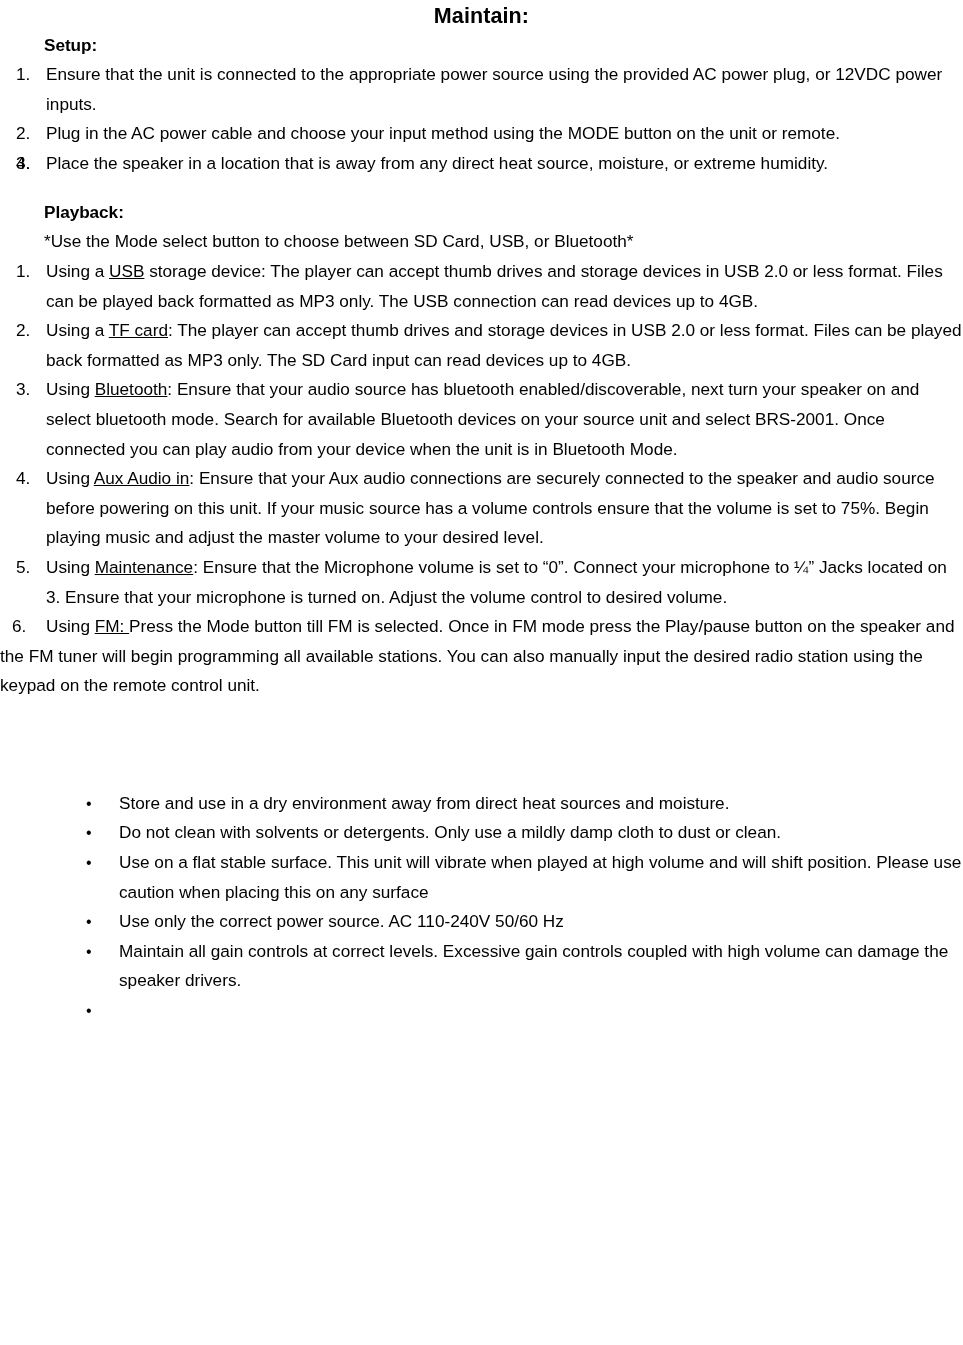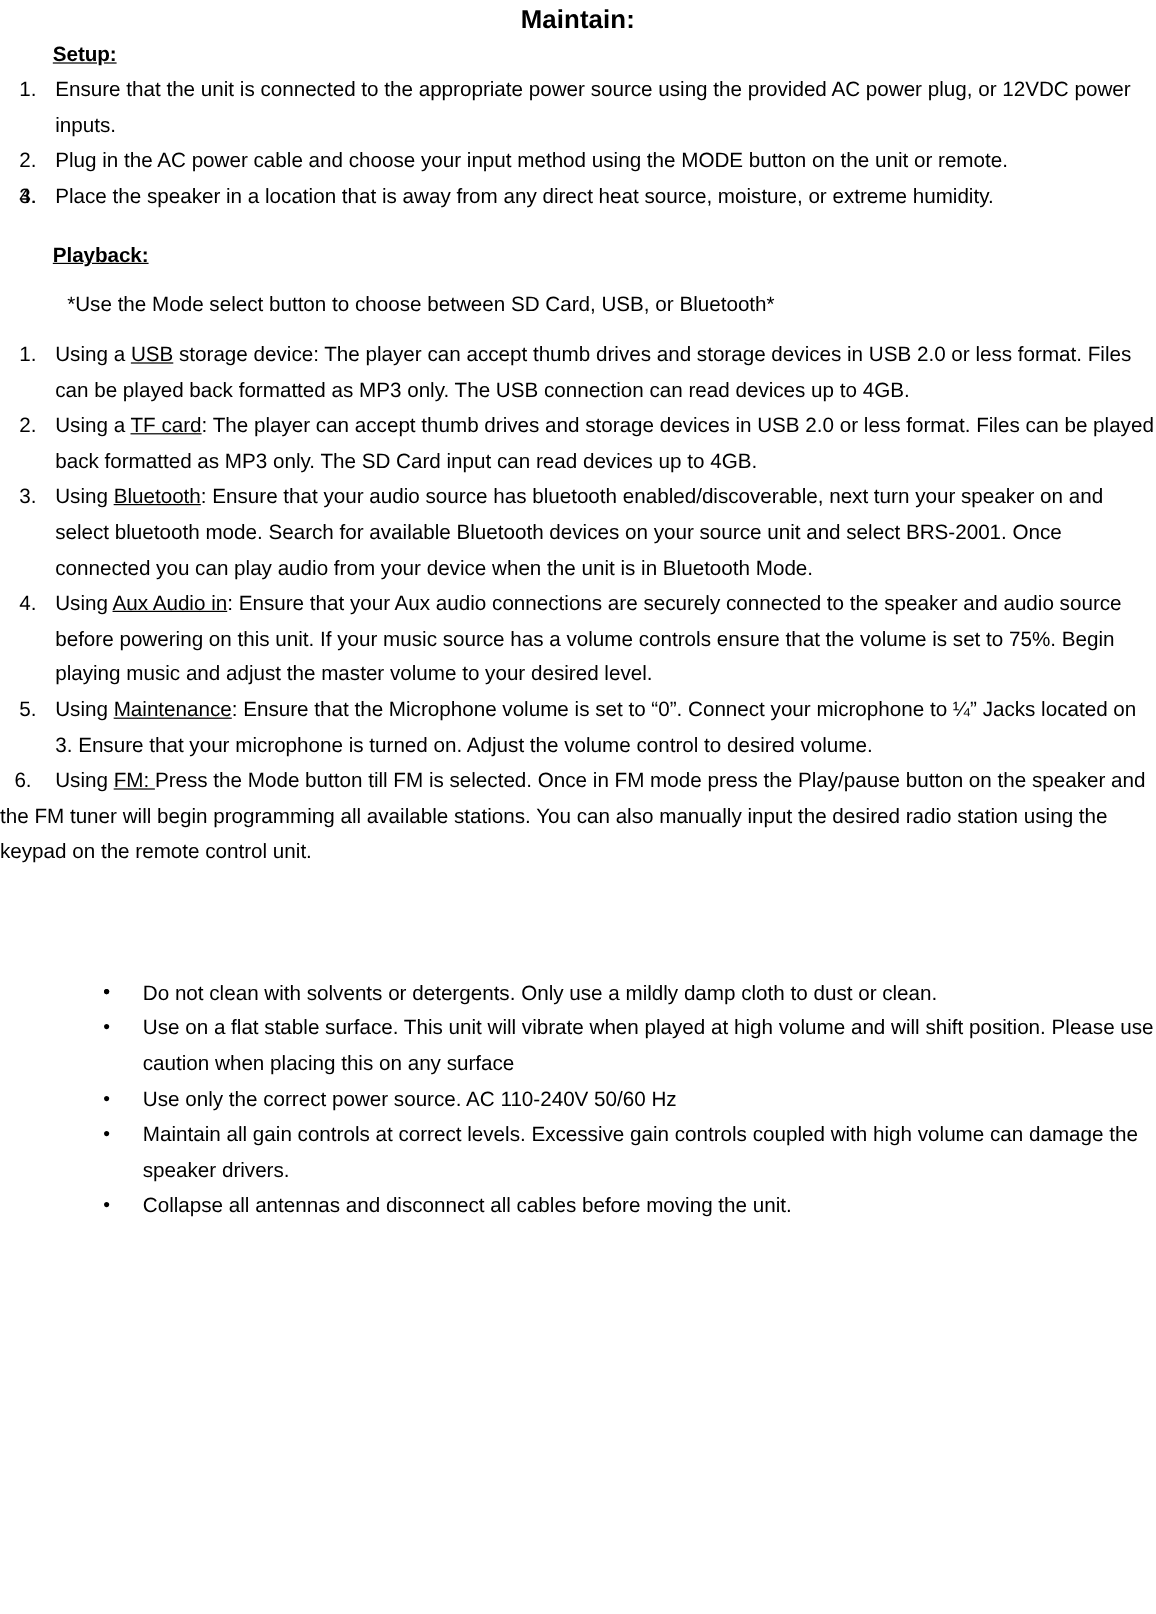--- a/index.html
+++ b/index.html
@@ -33,30 +33,29 @@
     font-weight: bold;
     line-height: 30px;
     margin: 0;
     padding-top: 1px;
     letter-spacing: 0.1px;
   }
 
   
   .section-heading {
     font-weight: bold;
-    text-decoration: underline;
     margin: 0;
     padding-left: 44px;
     line-height: 29px;
     letter-spacing: -0.05px;
   }
 
   
   .note-line {
-    margin: 12px;
+    margin: 0;
     padding-left: 44px;
     line-height: 29.6px;
   }
 
   
   ol.num-list {
     margin: 0;
     padding: 0;
     list-style: none;
   }
@@ -165,36 +164,36 @@
       <span class="num">6.</span><span class="lead-pad"></span><span>Using </span><span class="u">FM: </span><span>Press the Mode button till FM is selected. Once in FM mode press the Play/pause button on the speaker and the FM tuner will begin programming all available stations. You can also manually input the desired radio station using the keypad on the remote control unit.</span>
     </li>
   </ol>
 
   <div class="spacer-lg"></div>
 
 
   <ul class="bullet-list">
     <li>
       <span class="bullet">•</span>
+      <span>Store and use in a dry environment away from direct heat sources and moisture.</span>
     </li>
     <li>
       <span class="bullet">•</span>
       <span>Do not clean with solvents or detergents. Only use a mildly damp cloth to dust or clean.</span>
     </li>
     <li>
       <span class="bullet">•</span>
       <span>Use on a flat stable surface. This unit will vibrate when played at high volume and will shift position. Please use caution when placing this on any surface</span>
     </li>
     <li>
       <span class="bullet">•</span>
       <span>Use only the correct power source. AC  110-240V 50/60 Hz</span>
     </li>
     <li>
       <span class="bullet">•</span>
       <span>Maintain all gain controls at correct levels. Excessive gain controls coupled with high volume can damage the speaker drivers.</span>
     </li>
     <li>
       <span class="bullet">•</span>
-      <span>Collapse all antennas and disconnect all cables before moving the unit.</span>
     </li>
   </ul>
 
 </div>
 
 </body></html>

